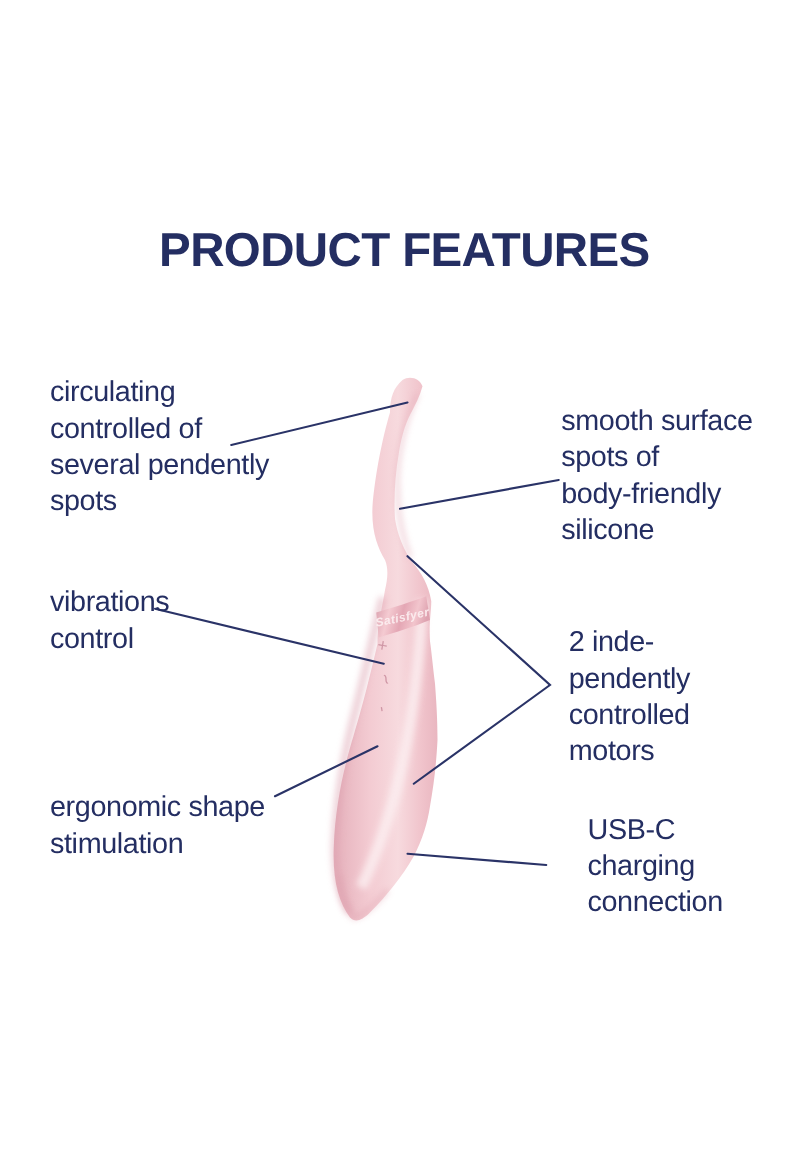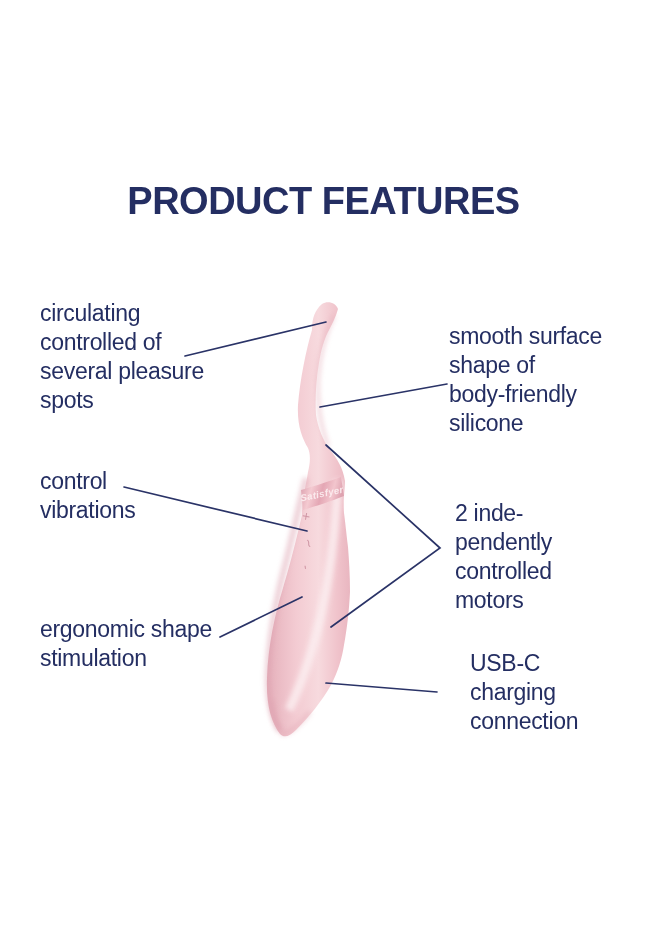--- a/index.html
+++ b/index.html
@@ -108,37 +108,37 @@
       <line x1="220" y1="637" x2="302" y2="597"></line>
       <line x1="320" y1="407" x2="447" y2="384"></line>
       <polyline points="326,445 440,548 331,627"></polyline>
       <line x1="326" y1="683" x2="437" y2="692"></line>
     </g>
   </svg>
 
   <div class="label" style="left:40px;top:299px">
     <div>circulating</div>
     <div>controlled of</div>
-    <div>several pleasure</div>
+    <div>several pendently</div>
     <div>spots</div>
   </div>
 
   <div class="label" style="left:40px;top:467px">
+    <div>vibrations</div>
     <div>control</div>
-    <div>vibrations</div>
   </div>
 
-  <div class="label" style="left:40px;top:615px">
+  <div class="label" style="left:40px;top:631px">
     <div>ergonomic shape</div>
     <div>stimulation</div>
   </div>
 
   <div class="label" style="left:449px;top:322px">
     <div>smooth surface</div>
-    <div>shape of</div>
+    <div>spots of</div>
     <div>body-friendly</div>
     <div>silicone</div>
   </div>
 
   <div class="label" style="left:455px;top:499px">
     <div>2 inde-</div>
     <div>pendently</div>
     <div>controlled</div>
     <div>motors</div>
   </div>

